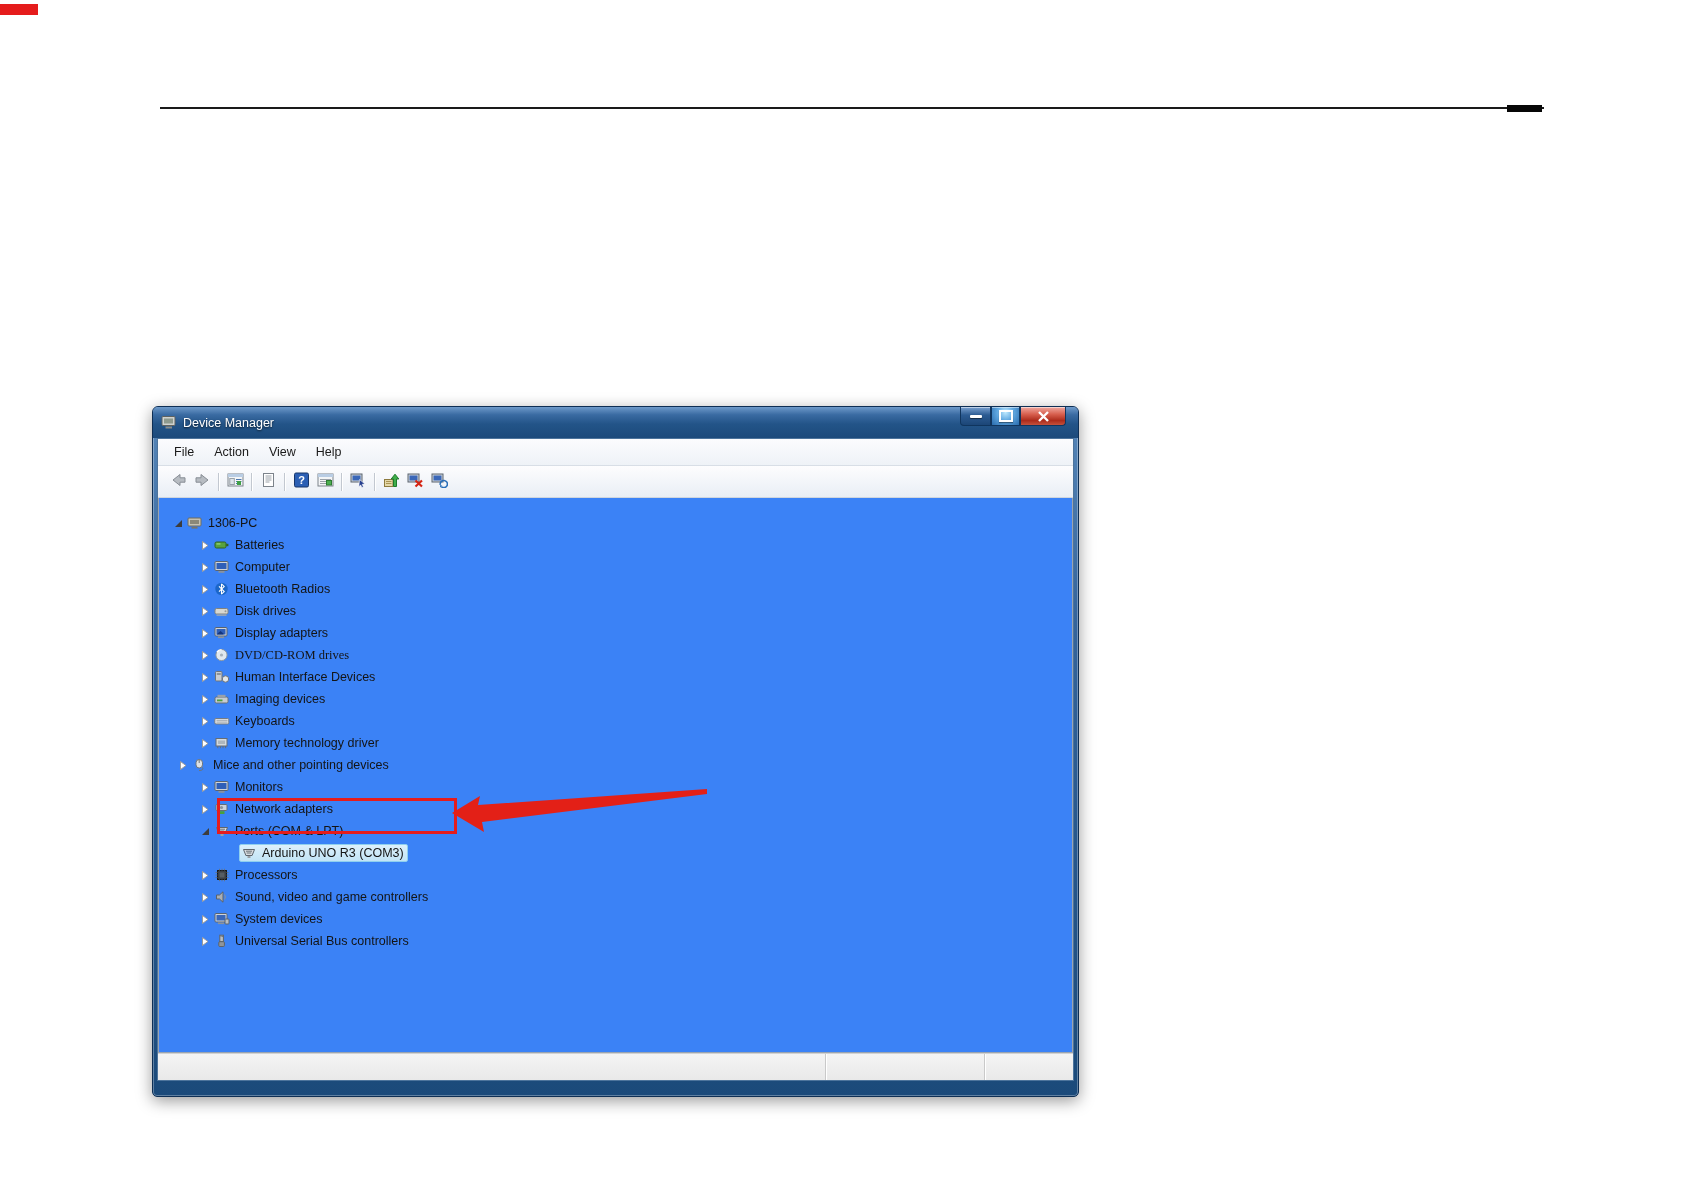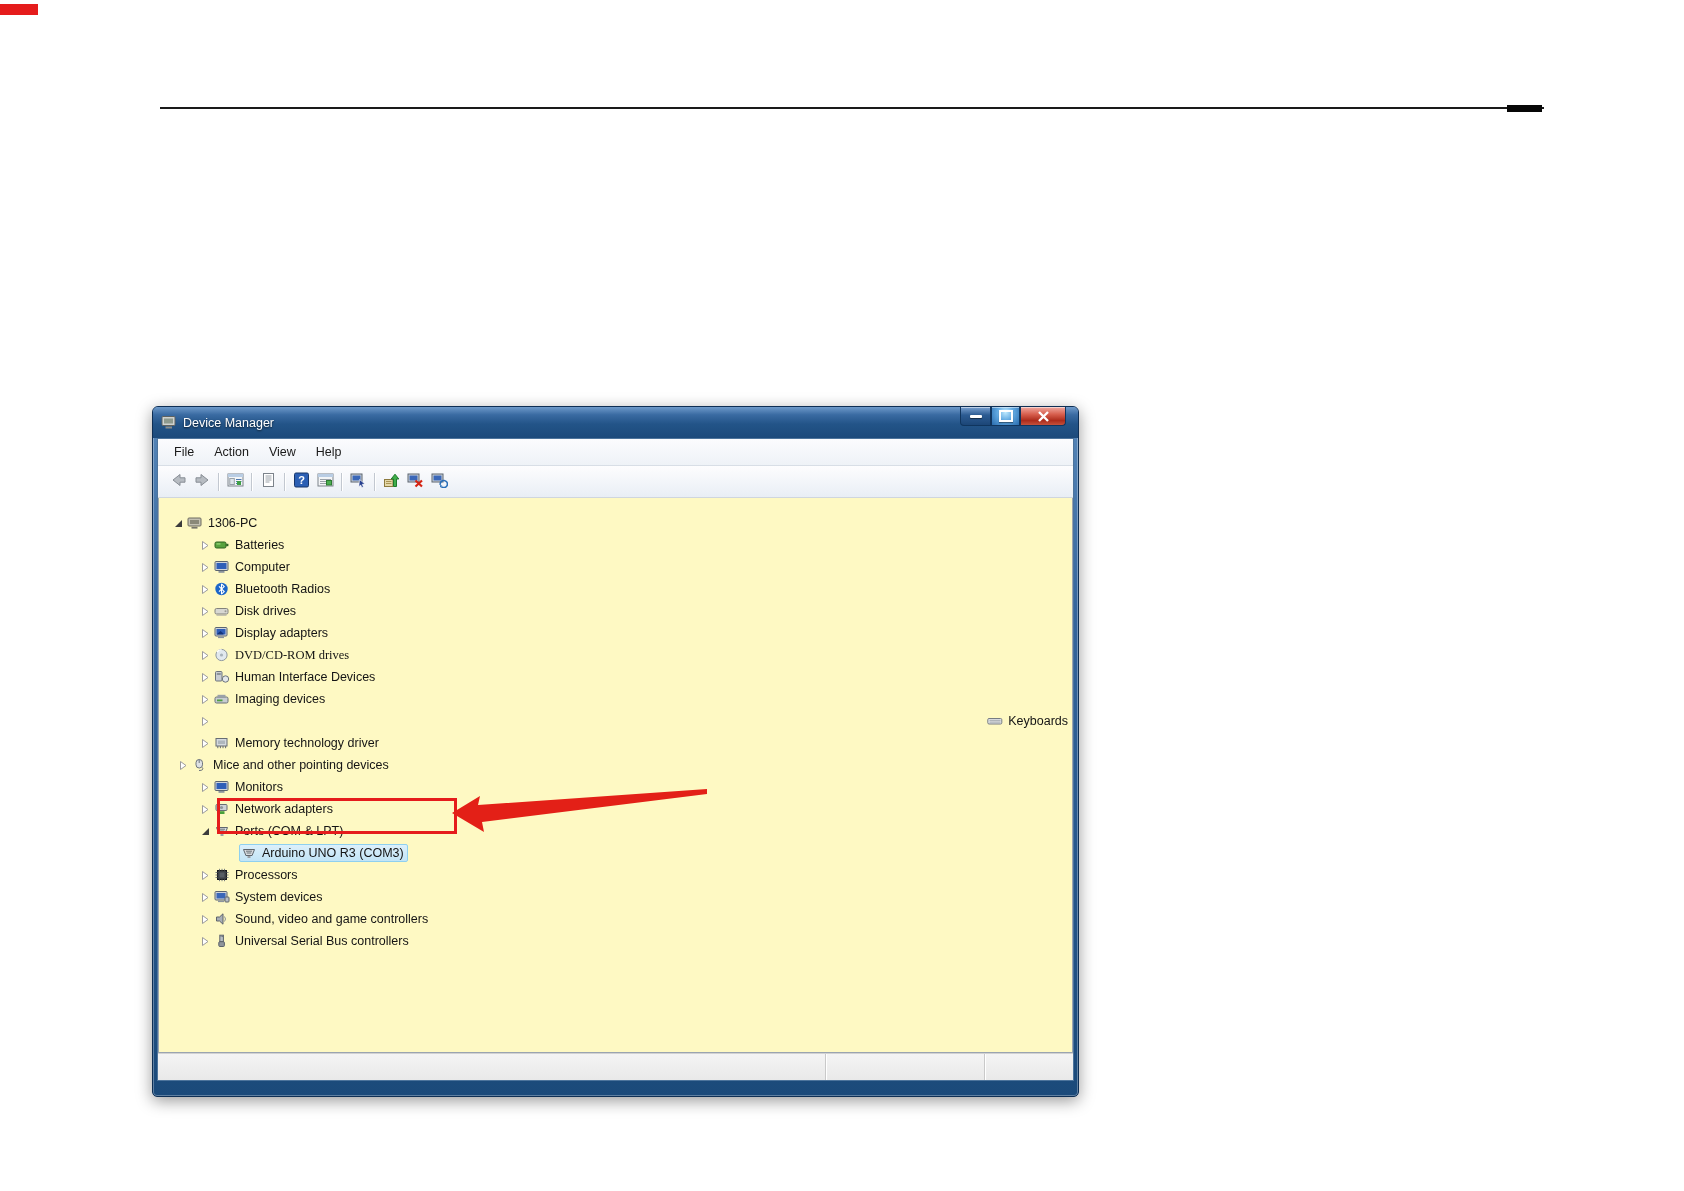--- a/index.html
+++ b/index.html
@@ -30,21 +30,21 @@
   .win-body{position:absolute;left:4px;right:4px;top:31px;bottom:15px;background:#eef2f7;
             border:1px solid #4d749c;display:flex;flex-direction:column;}
   .menubar{height:26px;background:linear-gradient(180deg,#fbfcfe,#eef2f7);border-bottom:1px solid #d8dee6;
            display:flex;align-items:center;padding-left:6px;}
   .menu-item{font-size:12.5px;color:#1a1a1a;padding:3px 10px;cursor:default;}
   .toolbar{height:31px;background:linear-gradient(180deg,#fdfdfe,#e9eef5);border-bottom:1px solid #cfd6de;
            display:flex;align-items:center;padding-left:8px;}
   .tb-btn{width:24px;height:24px;display:flex;align-items:center;justify-content:center;}
   .tb-sep{width:1px;height:18px;background:#c2c8d0;margin:0 4px;box-shadow:1px 0 0 #ffffff;}
 
-  .content{flex:1;background:#fef9c3;border:1px solid #9aa4b0;border-top:none;margin:0;position:relative;overflow:hidden;}
+  .content{flex:1;background:#3b82f6;border:1px solid #9aa4b0;border-top:none;margin:0;position:relative;overflow:hidden;}
   .tree{padding-top:14px;}
   .tree-row{height:22px;display:flex;align-items:center;font-size:12.5px;color:#141414;white-space:nowrap;}
   .toggle{width:14px;height:14px;display:inline-flex;align-items:center;justify-content:center;flex:0 0 14px;}
   .row-inner{display:flex;align-items:center;padding:1px 3px 1px 1px;border:1px solid transparent;border-radius:2px;}
   .row-inner.selected{background:linear-gradient(180deg,#dcf0fb,#c2e4f6);border-color:#8fd0ef;}
   .dev-icon{width:16px;height:14px;display:inline-block;margin-right:5px;}
 
   .statusbar{height:26px;background:linear-gradient(180deg,#f4f4f4,#e9e9e9);border-top:1px solid #d2d2d2;
              display:flex;}
   .sb-cell{height:100%;}
@@ -300,21 +300,21 @@
               </span>
               <span class="row-inner">
                 <span class="dev-icon"><svg viewBox="0 0 16 14" width="16" height="14">
                     <rect x="1" y="5" width="13" height="6" rx="1.5" fill="#c7ccd1" stroke="#697077"></rect>
                     <rect x="3.5" y="2.8" width="8" height="2.4" fill="#9aa1a8"></rect>
                     <rect x="3" y="7.5" width="5.5" height="1.8" fill="#4f9e3f"></rect>
                   </svg></span>
                 <span>Imaging devices</span>
               </span>
             </div>
-            <div class="tree-row" style="padding-left: 39px; justify-content: space-between;">
+            <div class="tree-row" style="padding-left: 39px;">
               <span class="toggle">
                 <svg viewBox="0 0 9 9" width="9" height="9">
                   <path d="M1.5 0.5 L7 4.5 L1.5 8.5 Z" fill="#ffffff" stroke="#9b9b9b"></path>
                 </svg>
               </span>
               <span class="row-inner">
                 <span class="dev-icon"><svg viewBox="0 0 16 14" width="16" height="14">
                     <rect x="0.8" y="4.5" width="14" height="5.5" rx="1.2" fill="#e4e6e8" stroke="#767c82"></rect>
                     <path d="M2.5 6.3 h11 M2.5 8.1 h11" stroke="#9aa0a6" stroke-width="0.9"></path>
                   </svg></span>
@@ -413,50 +413,50 @@
                   <path d="M1.5 0.5 L7 4.5 L1.5 8.5 Z" fill="#ffffff" stroke="#9b9b9b"></path>
                 </svg>
               </span>
               <span class="row-inner">
                 <span class="dev-icon"><svg viewBox="0 0 16 14" width="16" height="14">
                     <rect x="3.5" y="2.5" width="9" height="9" fill="#3a3f45" stroke="#16181b"></rect>
                     <rect x="5.5" y="4.5" width="5" height="5" fill="#565d64"></rect>
                     <path d="M1.5 4.5 h2 M1.5 7 h2 M1.5 9.5 h2 M12.5 4.5 h2 M12.5 7 h2 M12.5 9.5 h2 M5.5 0.8 v1.7 M8 0.8 v1.7 M10.5 0.8 v1.7 M5.5 11.5 v1.7 M8 11.5 v1.7 M10.5 11.5 v1.7" stroke="#6a7076" stroke-width="0.9"></path>
                   </svg></span>
                 <span>Processors</span>
+              </span>
+            </div>
+            <div class="tree-row" style="padding-left: 39px;">
+              <span class="toggle">
+                <svg viewBox="0 0 9 9" width="9" height="9">
+                  <path d="M1.5 0.5 L7 4.5 L1.5 8.5 Z" fill="#ffffff" stroke="#9b9b9b"></path>
+                </svg>
+              </span>
+              <span class="row-inner">
+                <span class="dev-icon"><svg viewBox="0 0 16 14" width="16" height="14">
+                    <path d="M2.5 5 h3 l3.5 -3.2 v10.4 L5.5 9 h-3 z" fill="#a9afb6" stroke="#5c636a"></path>
+                    <path d="M10.5 4.5 q2 2.5 0 5" stroke="#8a9097" fill="none"></path>
+                  </svg></span>
+                <span>Sound, video and game controllers</span>
               </span>
             </div>
             <div class="tree-row" style="padding-left: 39px;">
               <span class="toggle">
                 <svg viewBox="0 0 9 9" width="9" height="9">
                   <path d="M1.5 0.5 L7 4.5 L1.5 8.5 Z" fill="#ffffff" stroke="#9b9b9b"></path>
                 </svg>
               </span>
               <span class="row-inner">
                 <span class="dev-icon"><svg viewBox="0 0 16 14" width="16" height="14">
                     <rect x="1" y="1.5" width="12" height="8.5" rx="1" fill="#cfd4da" stroke="#5a6470"></rect>
                     <rect x="2.5" y="3" width="9" height="5.5" fill="#3a67b8"></rect>
                     <rect x="4" y="10.5" width="6" height="1.6" fill="#8b939d"></rect>
                     <rect x="11" y="7" width="4" height="5" rx="0.8" fill="#b9bfc5" stroke="#5c636a"></rect>
                   </svg></span>
                 <span>System devices</span>
-              </span>
-            </div>
-            <div class="tree-row" style="padding-left: 39px;">
-              <span class="toggle">
-                <svg viewBox="0 0 9 9" width="9" height="9">
-                  <path d="M1.5 0.5 L7 4.5 L1.5 8.5 Z" fill="#ffffff" stroke="#9b9b9b"></path>
-                </svg>
-              </span>
-              <span class="row-inner">
-                <span class="dev-icon"><svg viewBox="0 0 16 14" width="16" height="14">
-                    <path d="M2.5 5 h3 l3.5 -3.2 v10.4 L5.5 9 h-3 z" fill="#a9afb6" stroke="#5c636a"></path>
-                    <path d="M10.5 4.5 q2 2.5 0 5" stroke="#8a9097" fill="none"></path>
-                  </svg></span>
-                <span>Sound, video and game controllers</span>
               </span>
             </div>
             <div class="tree-row" style="padding-left: 39px;">
               <span class="toggle">
                 <svg viewBox="0 0 9 9" width="9" height="9">
                   <path d="M1.5 0.5 L7 4.5 L1.5 8.5 Z" fill="#ffffff" stroke="#9b9b9b"></path>
                 </svg>
               </span>
               <span class="row-inner">
                 <span class="dev-icon"><svg viewBox="0 0 16 14" width="16" height="14">

